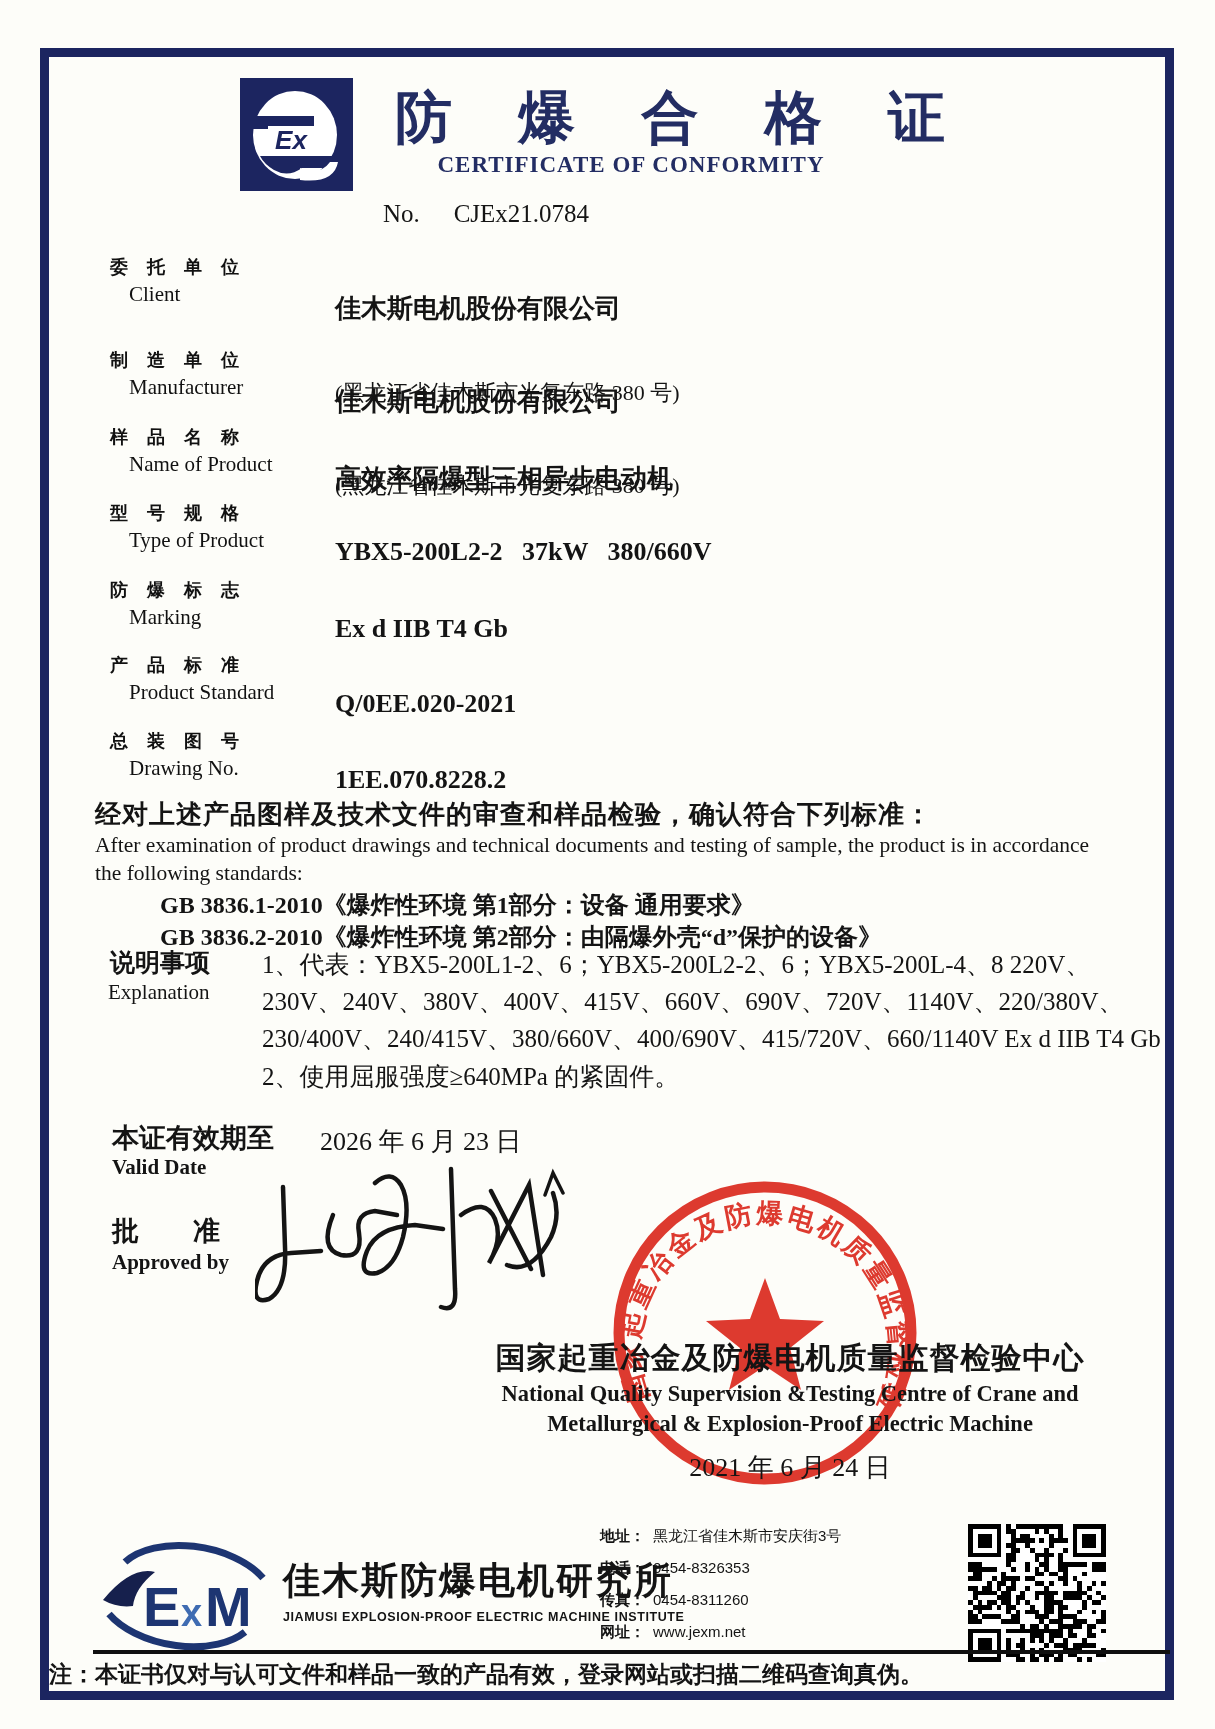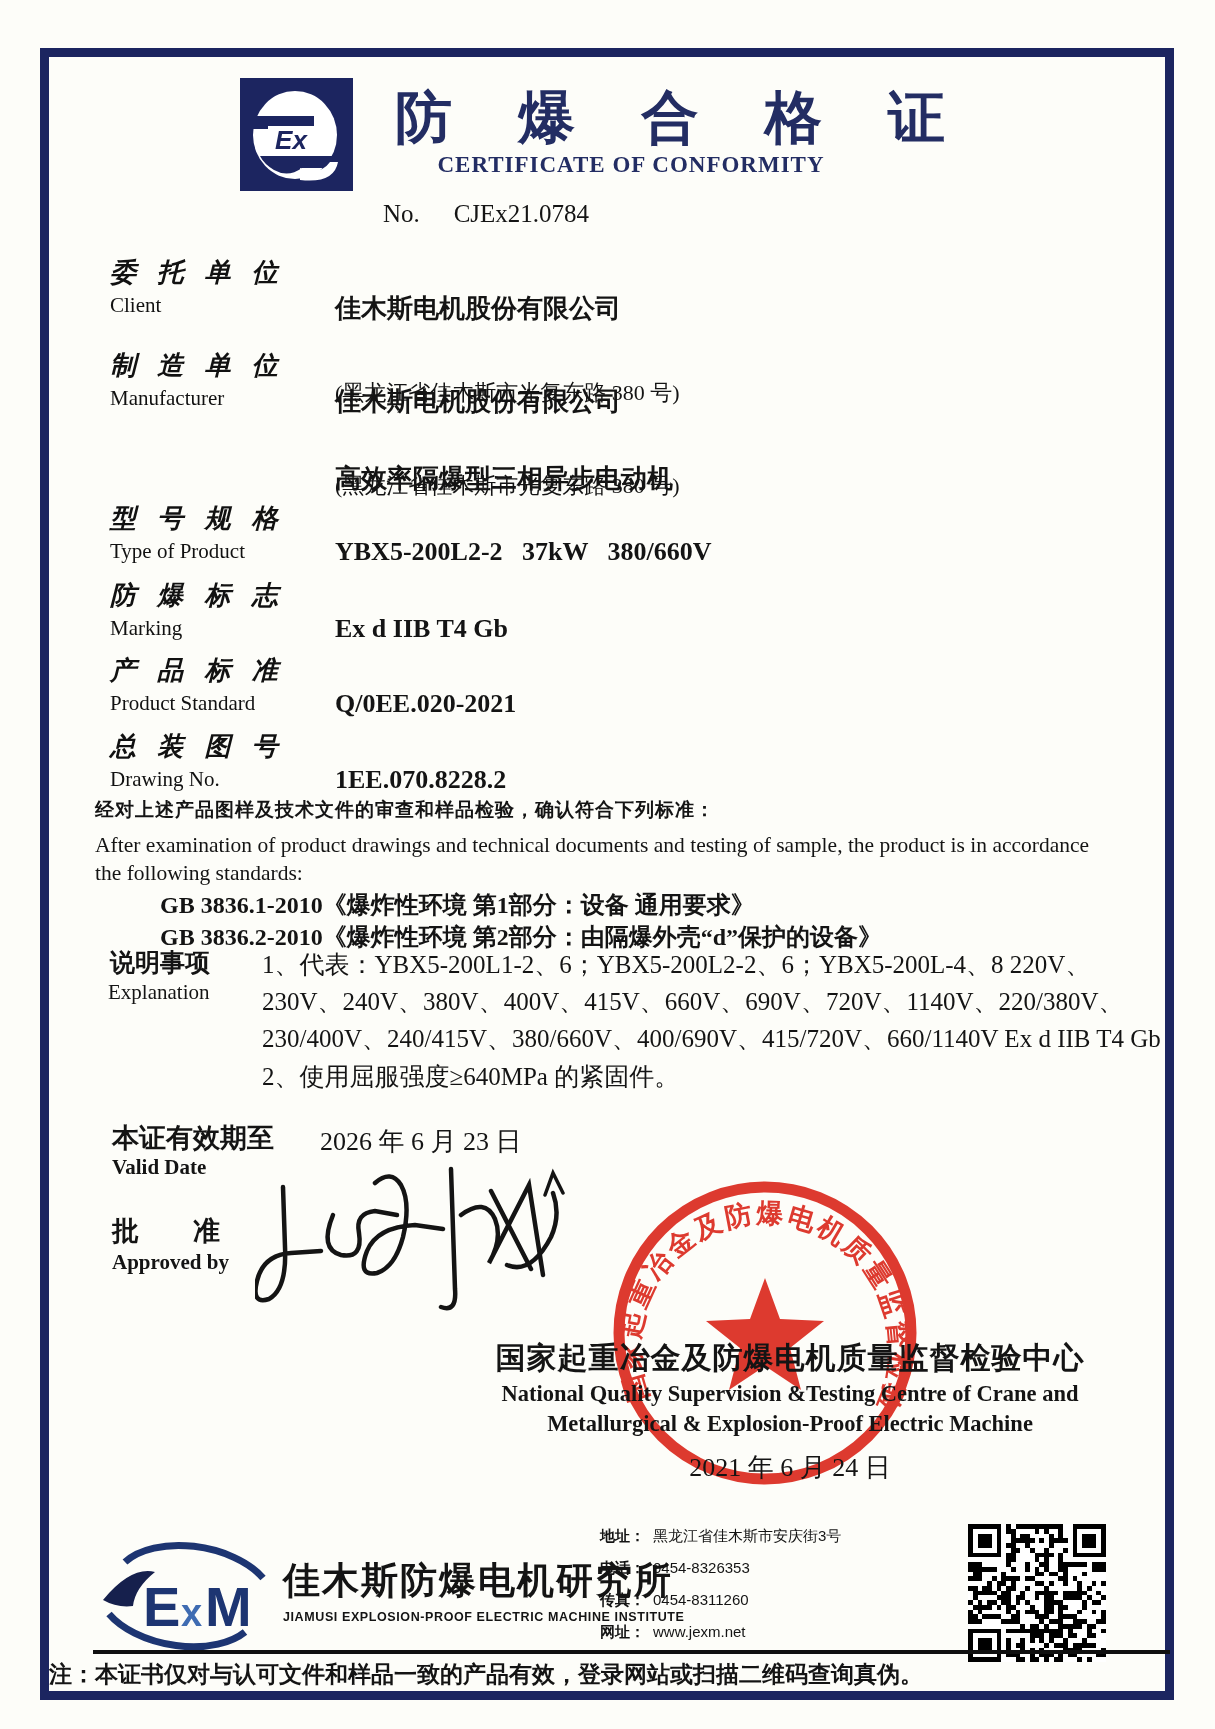--- a/index.html
+++ b/index.html
@@ -21,27 +21,27 @@
     font-family:"Liberation Serif", serif; white-space:nowrap;
   }
   .title-en {
     position:absolute; left:396px; top:152px; width:470px; text-align:center;
     font-size:23px; font-weight:bold; color:#232d63; letter-spacing:1px; white-space:nowrap;
   }
   .cert-no { position:absolute; left:0; top:200px; width:972px; text-align:center; font-size:25px; color:#141414; }
   .cert-no .gap { display:inline-block; width:34px; }
   
   .field { position:absolute; left:110px; }
-  .flabel-cn { font-family:"Liberation Sans", sans-serif; font-weight:bold; font-size:26px; letter-spacing:7px; color:#111; white-space:nowrap;font-style:italic; }
-  .flabel-en { font-size:21px; color:#111; margin-top:3px; white-space:nowrap; }
+  .flabel-cn { font-family:"Liberation Sans", sans-serif; font-weight:bold; font-size:18px; letter-spacing:7px; color:#111; white-space:nowrap; }
+  .flabel-en { font-size:21px; color:#111; margin-top:3px; white-space:nowrap;margin-left:19px; }
   .fvalue { position:absolute; left:335px; white-space:pre-wrap; }
   .fvalue .v1 { font-size:26px; font-weight:bold; font-family:"Liberation Serif", serif; white-space:pre; }
   .fvalue .v2 { font-size:22px; margin-top:16px; white-space:nowrap; }
   
-  .stmt-cn { position:absolute; left:95px; top:797px; font-family:"Liberation Sans", sans-serif; font-weight:bold; font-size:19px; letter-spacing:1px; white-space:nowrap; }
+  .stmt-cn { position:absolute; left:95px; top:797px; font-family:"Liberation Sans", sans-serif; font-weight:bold; font-size:26px; letter-spacing:1px; white-space:nowrap; }
   .stmt-en { position:absolute; left:95px; top:831px; width:1015px; font-size:21.5px; line-height:28px; }
   .std-line1 { position:absolute; left:160px; top:889px; font-size:24px; font-weight:bold; white-space:nowrap; }
   .std-line2 { position:absolute; left:160px; top:921px; font-size:24px; font-weight:bold; white-space:nowrap; }
   
   .expl-label-cn { position:absolute; left:110px; top:946px; font-family:"Liberation Sans", sans-serif; font-weight:bold; font-size:25px; white-space:nowrap; }
   .expl-label-en { position:absolute; left:108px; top:980px; font-size:21px; }
   .expl-body { position:absolute; left:262px; top:946px; width:908px; font-size:25px; line-height:37px; }
   .expl-item2 { margin-top:1px; }
   
   .valid-cn { position:absolute; left:112px; top:1120px; font-family:"Liberation Sans", sans-serif; font-weight:bold; font-size:27px; white-space:nowrap; }
@@ -104,20 +104,24 @@
 
   <div class="field" style="top:348px">
     <div class="flabel-cn">制 造 单 位</div>
     <div class="flabel-en">Manufacturer</div>
   </div>
   <div class="fvalue" style="top:348px">
     <div class="v1">佳木斯电机股份有限公司</div>
     <div class="v2">(黑龙江省佳木斯市光复东路 380 号)</div>
   </div>
 
+  <div class="field" style="top:425px">
+    <div class="flabel-cn">样 品 名 称</div>
+    <div class="flabel-en">Name of Product</div>
+  </div>
   <div class="fvalue" style="top:425px">
     <div class="v1">高效率隔爆型三相异步电动机</div>
   </div>
 
   <div class="field" style="top:501px">
     <div class="flabel-cn">型 号 规 格</div>
     <div class="flabel-en">Type of Product</div>
   </div>
   <div class="fvalue" style="top:501px">
     <div class="v1">YBX5-200L2-2   37kW   380/660V</div>

